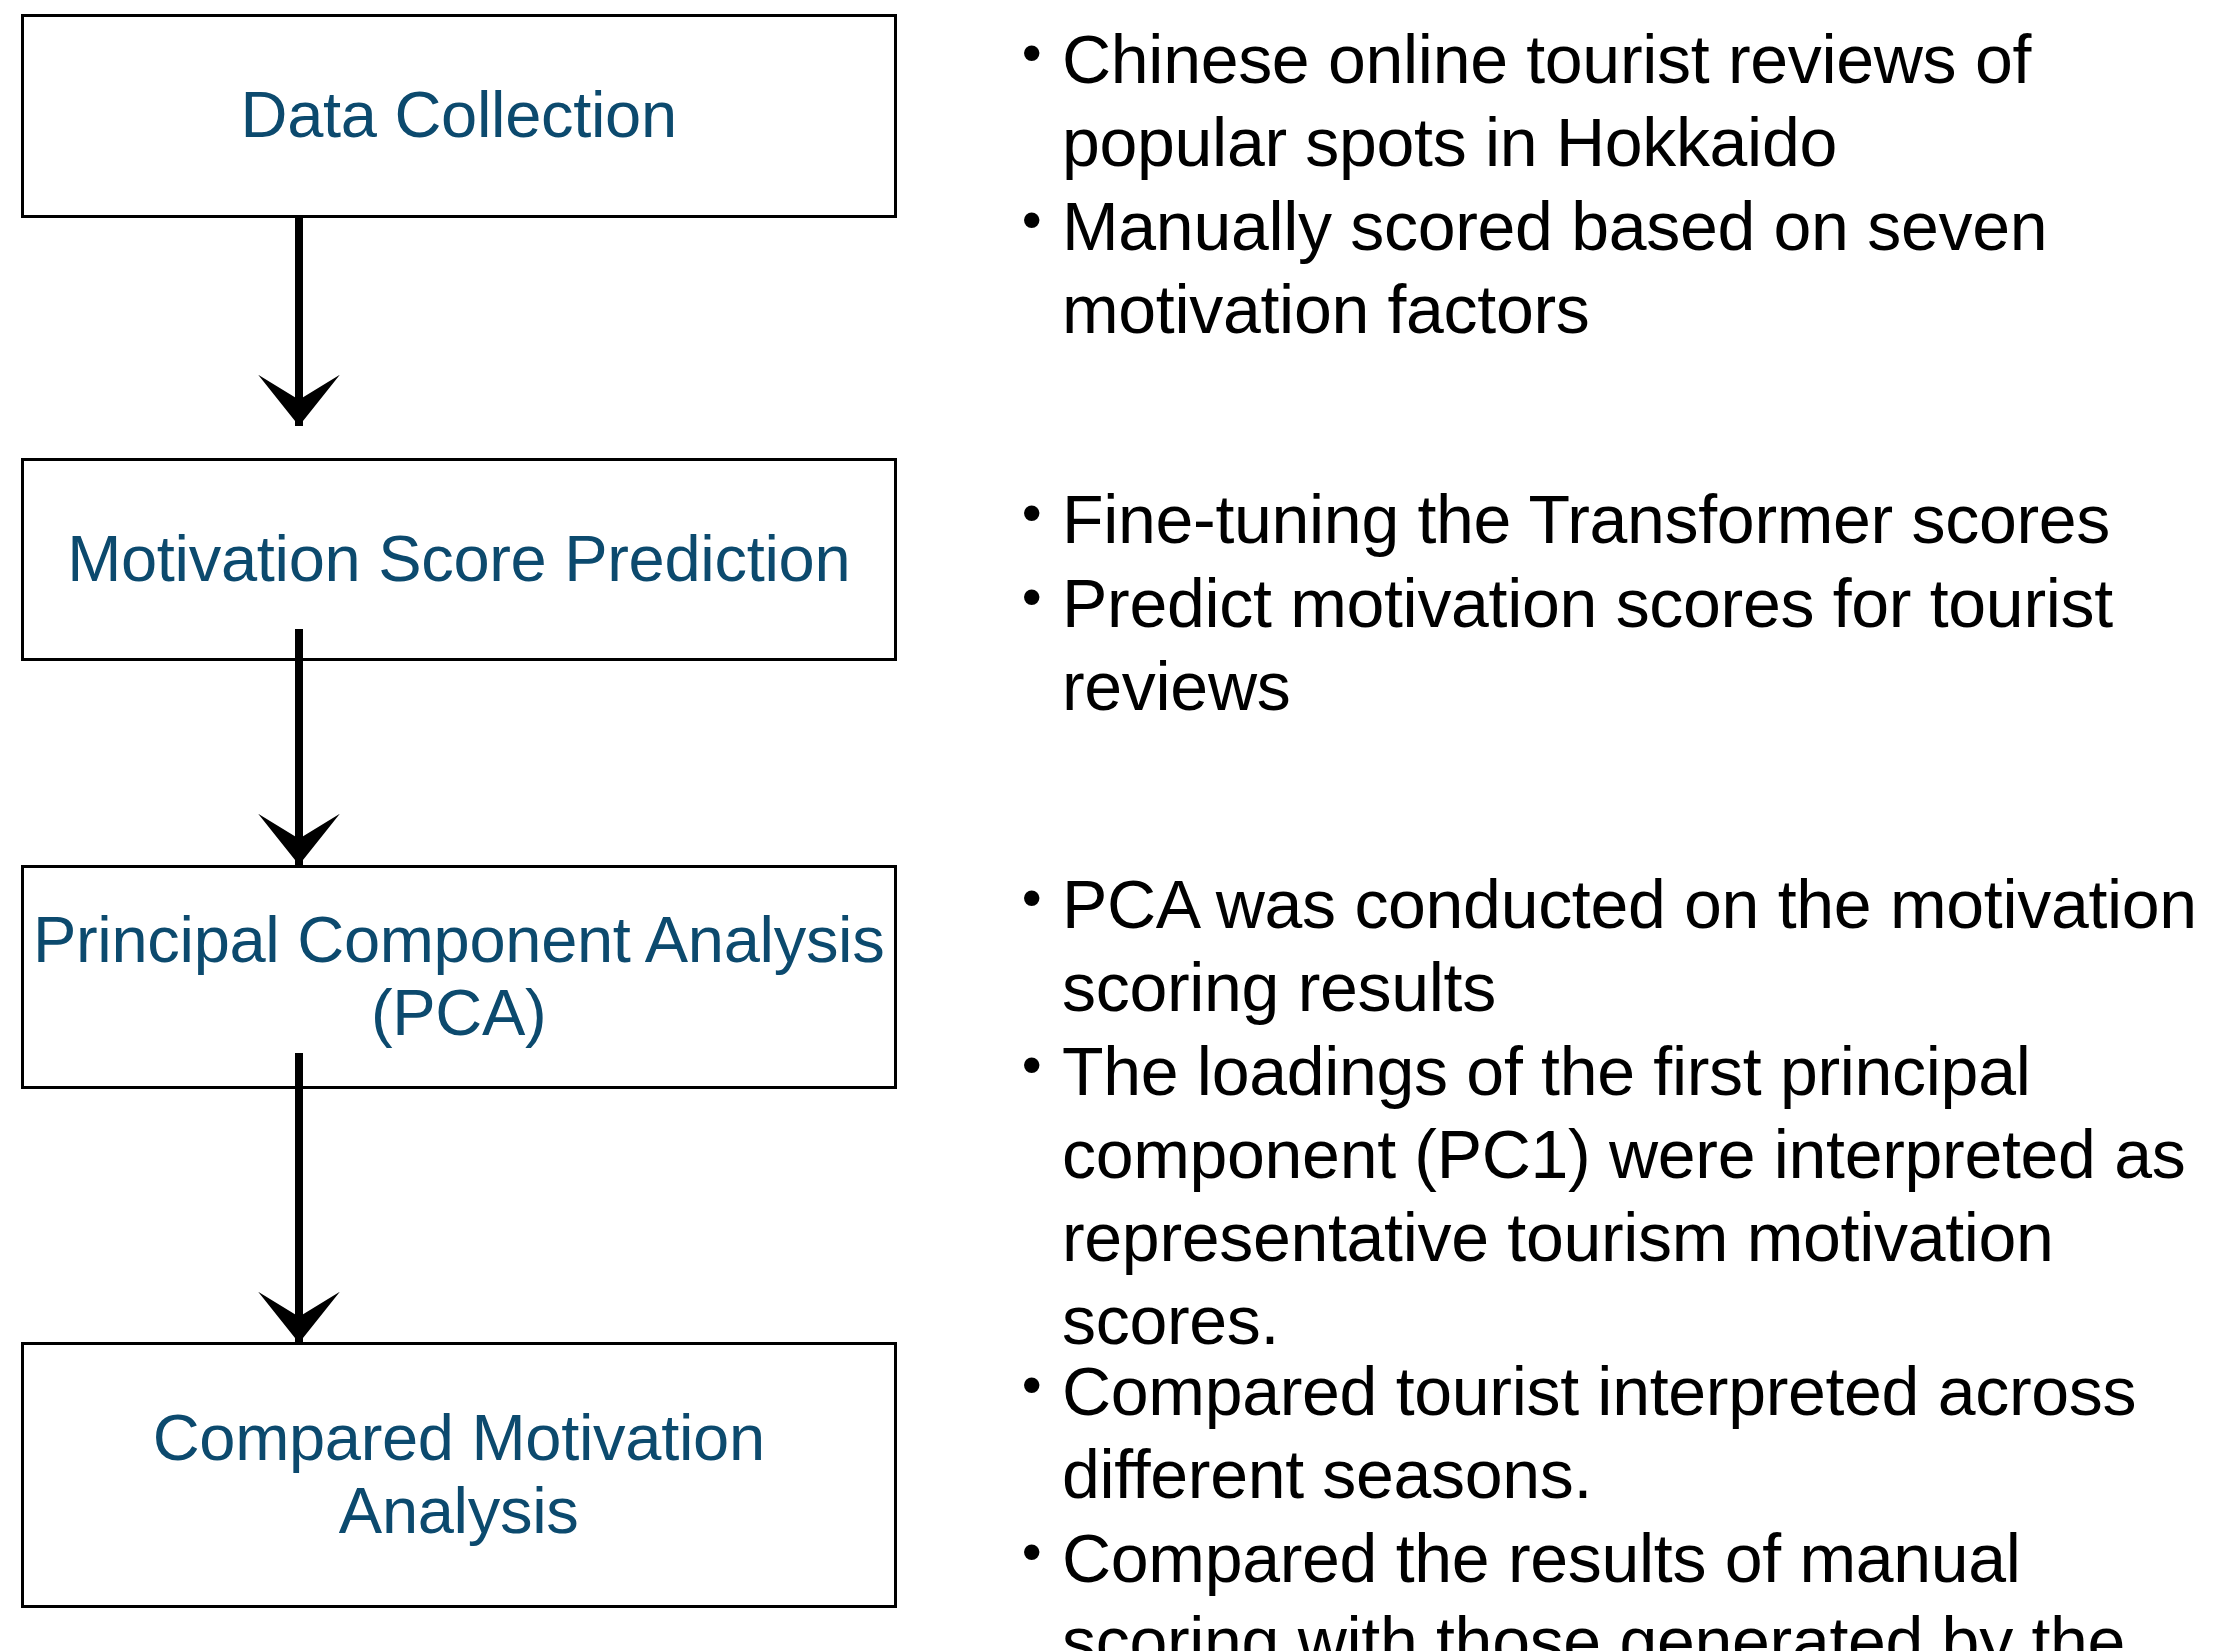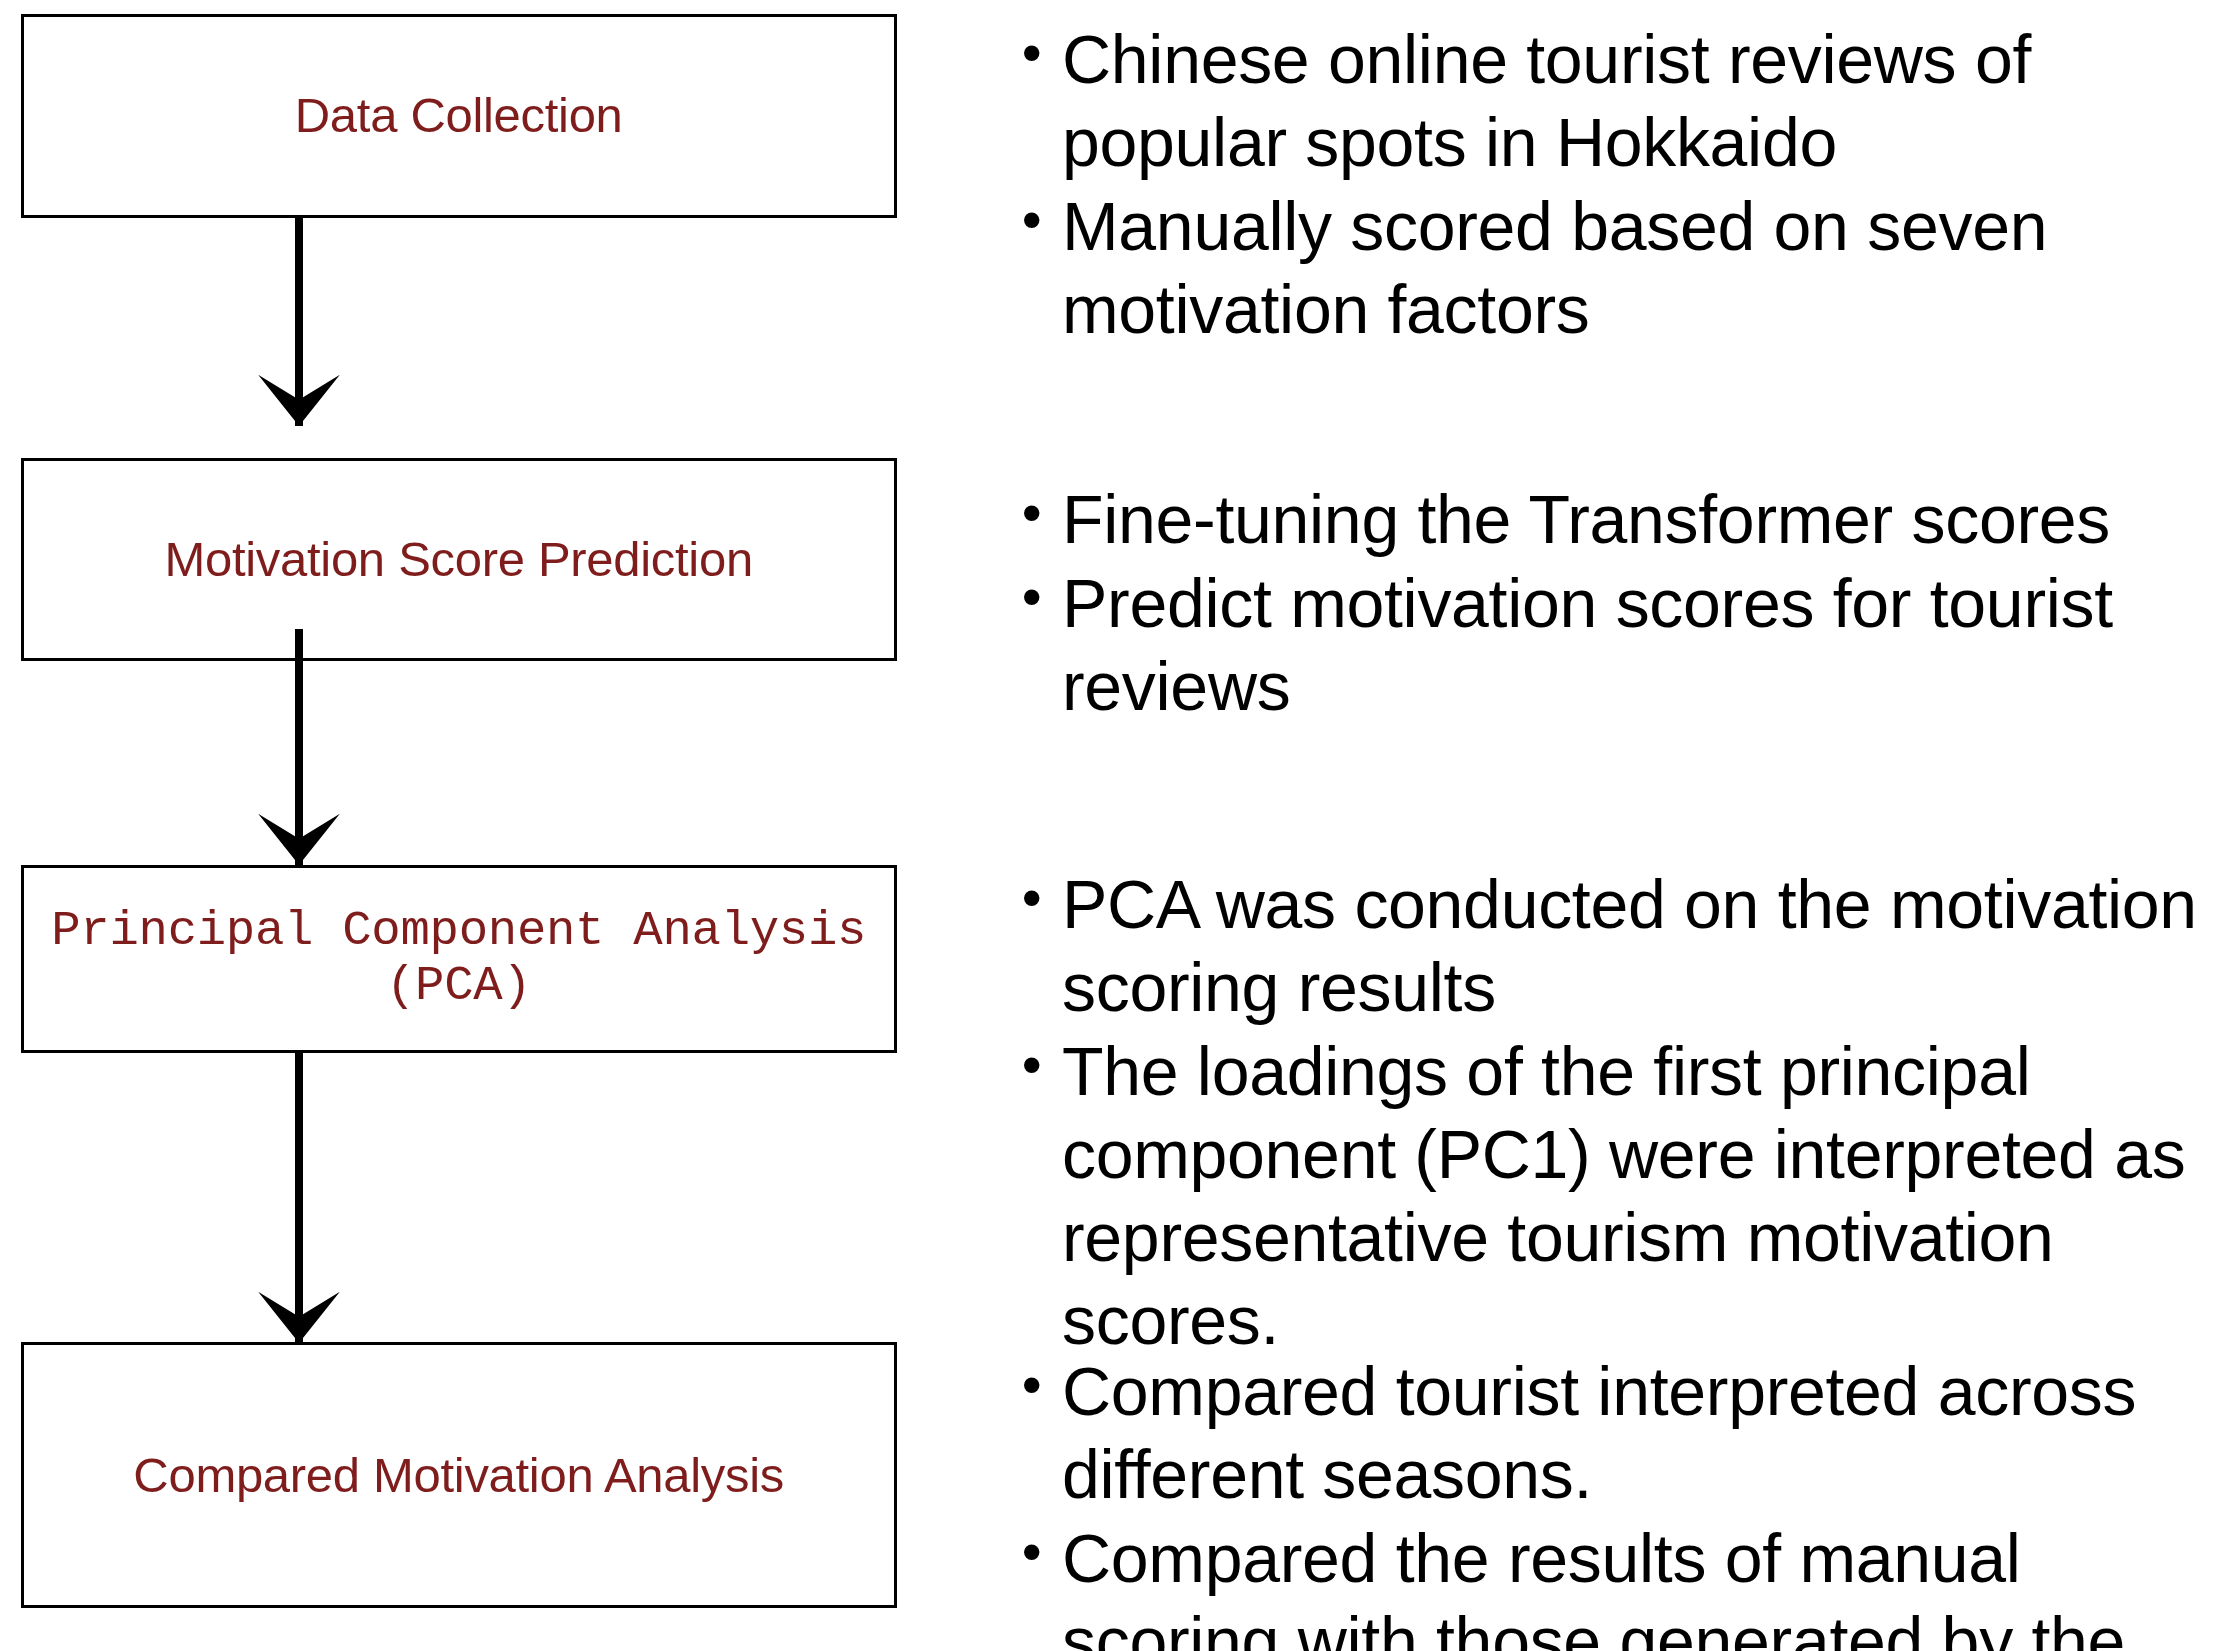--- a/index.html
+++ b/index.html
@@ -29,32 +29,32 @@
     width: 876px;
     border: 3.4px solid #000000;
     box-sizing: border-box;
     background: #ffffff;
     display: flex;
     align-items: center;
     justify-content: center;
     text-align: center;
   }
   .process-box .box-label {
-    font-size: 49px;
+    font-size: 65px;
     line-height: 1.12;
     letter-spacing: -0.3px;
     font-weight: 400;
-    color: #7f1d1d;
+    color: #0c4a6e;
     white-space: pre-line;
     padding: 0 4.1px;
   }
 
   #box-1 { top: 13.8px;   height: 204px; }
   #box-2 { top: 426px;  height: 203px; margin-top: 32px; }
-  #box-3 { top: 865px; height: 188px; font-family: Liberation Mono, monospace; }
+  #box-3 { top: 865px; height: 224px; }
   #box-4 { top: 1342px; height: 266px; }
 
   
   .connector {
     position: absolute;
     left: 295px;
     width: 7.6px;
   }
   .connector .stem {
     position: absolute;

